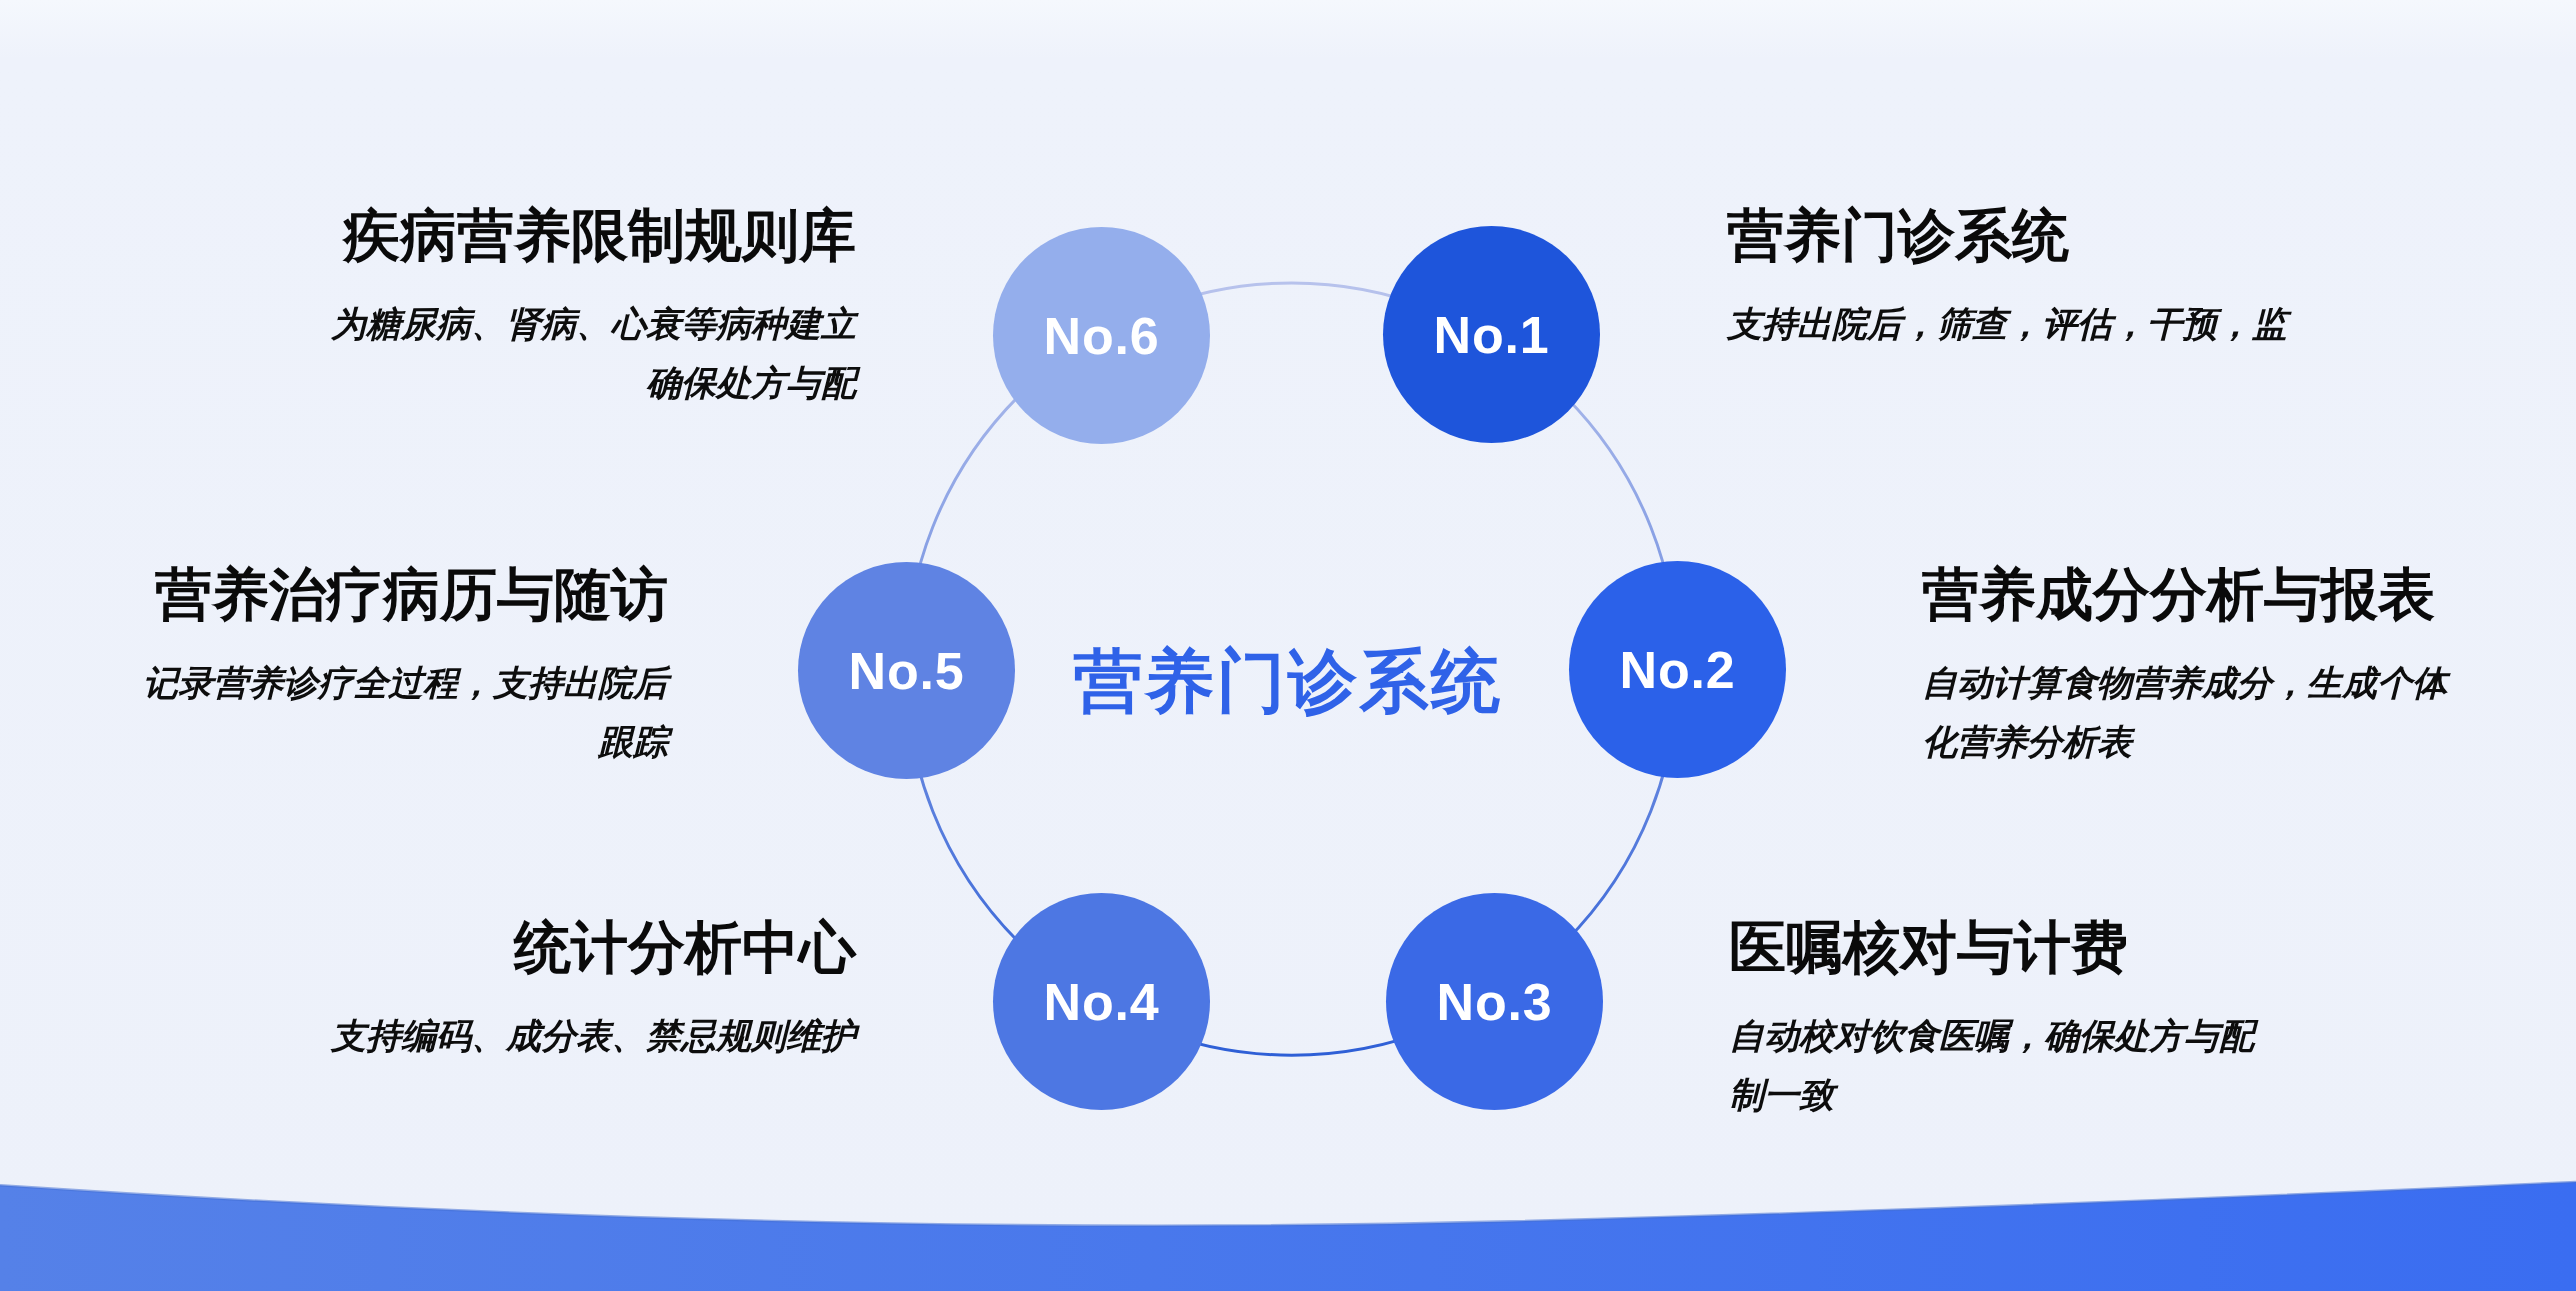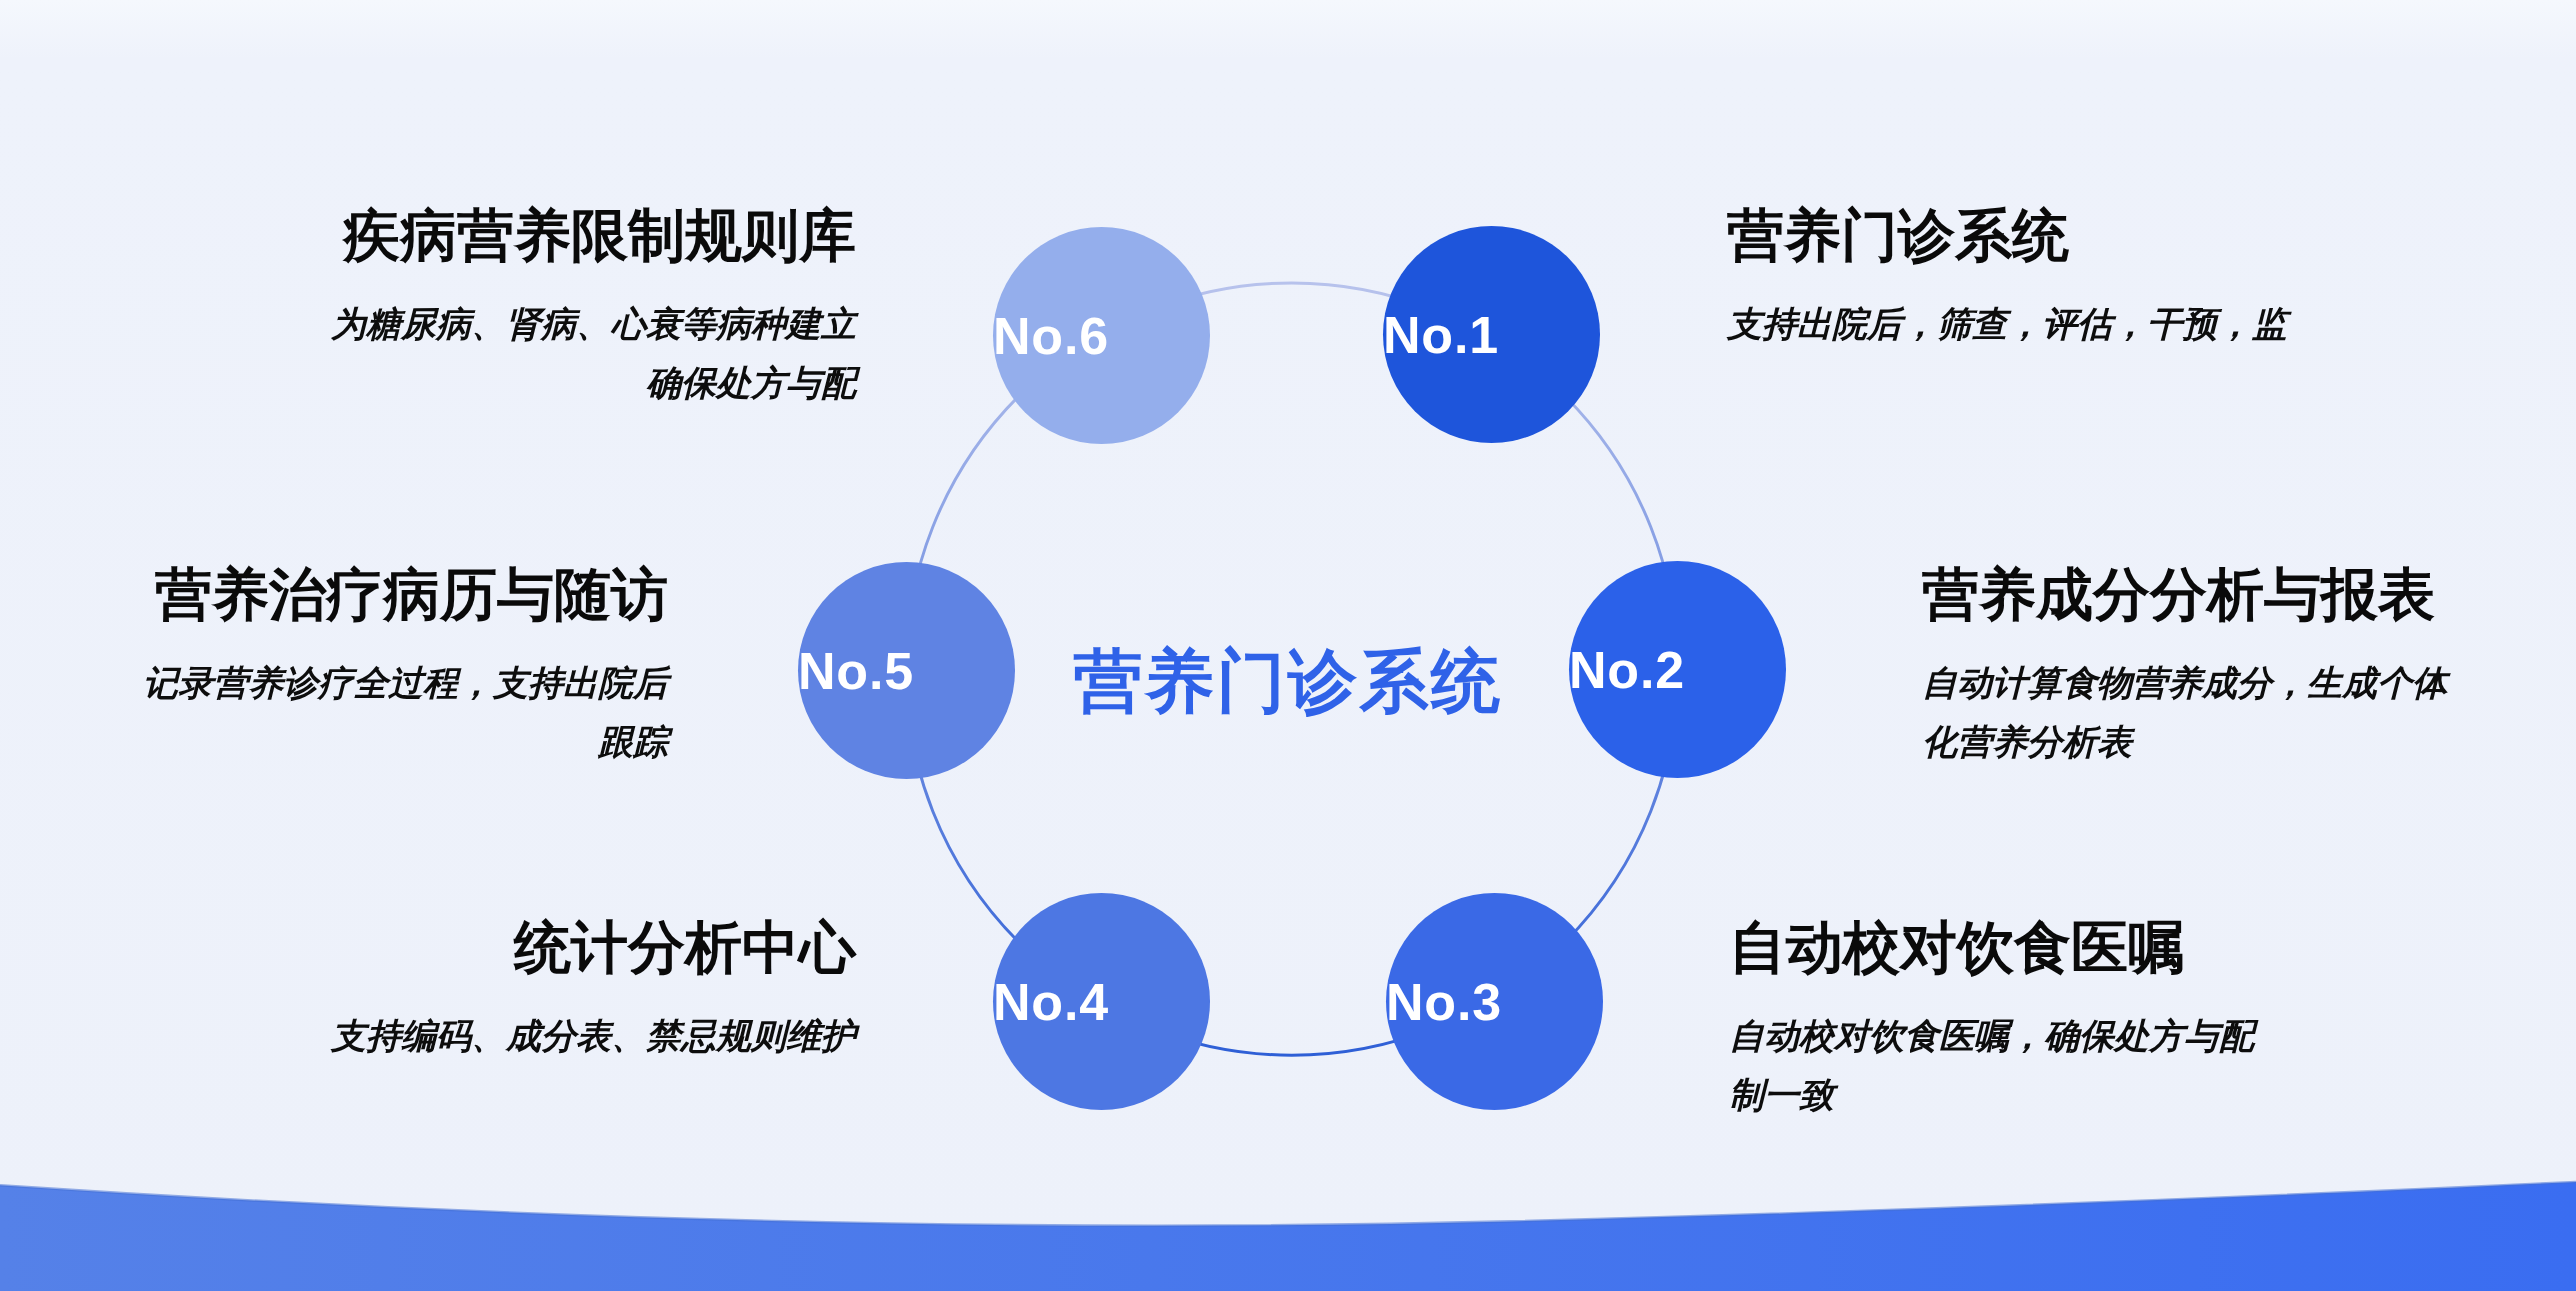--- a/index.html
+++ b/index.html
@@ -8,21 +8,21 @@
     font-family:"Liberation Sans","DejaVu Sans",sans-serif;
   }
   #stage{
     position:relative;width:2576px;height:1292px;
     background:linear-gradient(180deg,#F5F8FD 0px,#EEF2FB 59px,#EDF1FA 100%);
   }
   #decor-svg{position:absolute;left:0;top:0;width:2576px;height:1292px;display:block;}
   
   .node{
     position:absolute;width:217px;height:217px;border-radius:50%;
-    display:flex;align-items:center;justify-content:flex-start;
+    display:flex;align-items:center;justify-content:center;
   }
   .node span{
     color:#ffffff;font-weight:700;font-size:52px;letter-spacing:0.8px;
   }
   .node.n1{left:1383px;top:226px;}
   .node.n2{left:1569px;top:561px;}
   .node.n3{left:1386px;top:893px;}
   .node.n4{left:993px;top:893px;}
   .node.n5{left:798px;top:562px;}
   .node.n6{left:993px;top:227px;}
@@ -93,21 +93,21 @@
   <div class="tb b1">
     <h2>营养门诊系统</h2>
     <div class="line">支持出院后，筛查，评估，干预，监</div>
   </div>
   <div class="tb b2">
     <h2>营养成分分析与报表</h2>
     <div class="line">自动计算食物营养成分，生成个体</div>
     <div class="line">化营养分析表</div>
   </div>
   <div class="tb b3">
-    <h2>自动校对饮食医嘱</h2>
+    <h2>医嘱核对与计费</h2>
     <div class="line">自动校对饮食医嘱，确保处方与配</div>
     <div class="line">制一致</div>
   </div>
 
   <div class="tb b6 align-right">
     <h2>疾病营养限制规则库</h2>
     <div class="line">为糖尿病、肾病、心衰等病种建立</div>
     <div class="line">确保处方与配</div>
   </div>
   <div class="tb b5 align-right">

